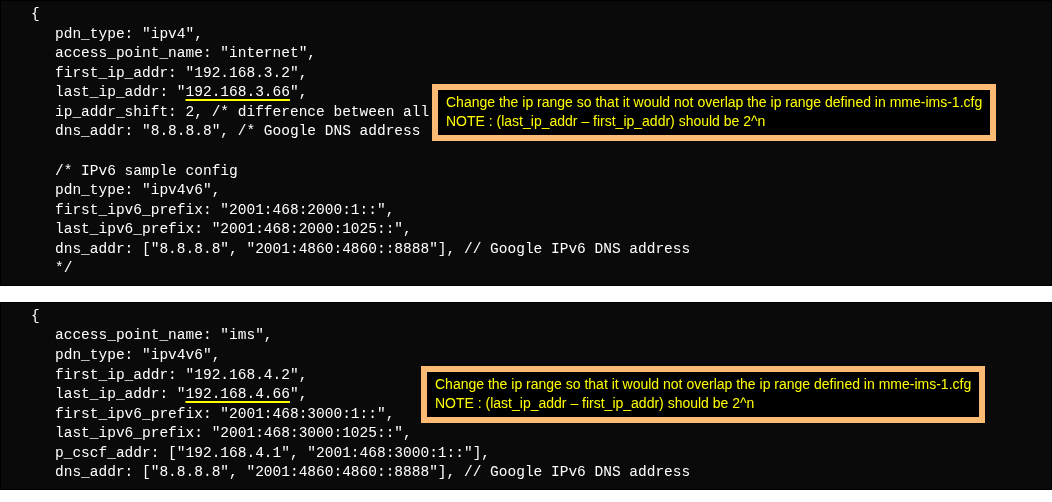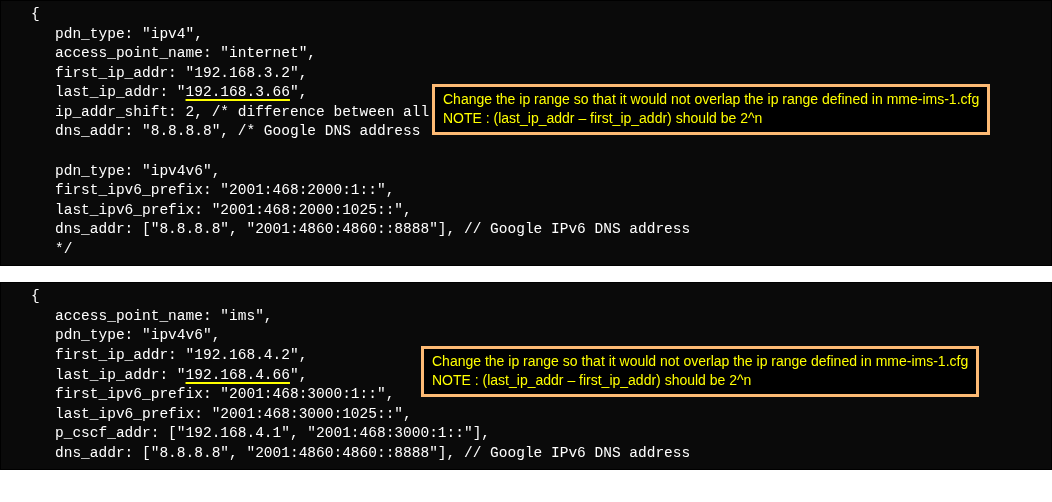--- a/index.html
+++ b/index.html
@@ -31,40 +31,41 @@
   .underline {
     text-decoration: underline;
     text-decoration-color: #ffff00;
     text-decoration-thickness: 2px;
     text-underline-offset: 3px;
   }
   .callout {
     position: absolute;
     background: #000;
     color: #ffff00;
-    border: 3px solid #fdba74;
+    border: 6px solid #fdba74;
     padding: 3px 8px 4px 8px;
     font-family: "Segoe UI", Arial, sans-serif;
     font-size: 14px;
     line-height: 1.35;
     max-width: 610px;
   }
 </style>
 </head>
 <body>
 
 <div class="panel">
   <div class="code-line indent1">{</div>
   <div class="code-line indent2">pdn_type: "ipv4",</div>
   <div class="code-line indent2">access_point_name: "internet",</div>
   <div class="code-line indent2">first_ip_addr: "192.168.3.2",</div>
   <div class="code-line indent2"><span>last_ip_addr: "</span><span class="underline">192.168.3.66</span><span>",</span></div>
   <div class="code-line indent2">ip_addr_shift: 2, /* difference between all</div>
   <div class="code-line indent2">dns_addr: "8.8.8.8", /* Google DNS address </div>
   <div class="code-line indent2"> </div>
+  <div class="code-line indent2">/* IPv6 sample config</div>
   <div class="code-line indent2">pdn_type: "ipv4v6",</div>
   <div class="code-line indent2">first_ipv6_prefix: "2001:468:2000:1::",</div>
   <div class="code-line indent2">last_ipv6_prefix: "2001:468:2000:1025::",</div>
   <div class="code-line indent2">dns_addr: ["8.8.8.8", "2001:4860:4860::8888"], // Google IPv6 DNS address</div>
   <div class="code-line indent2">*/</div>
 
   <div class="callout" style="top:83px; left:431px;">
     <div>Change the ip range so that it would not overlap the ip range defined in mme-ims-1.cfg</div>
     <div>NOTE : (last_ip_addr – first_ip_addr) should be 2^n</div>
   </div>

